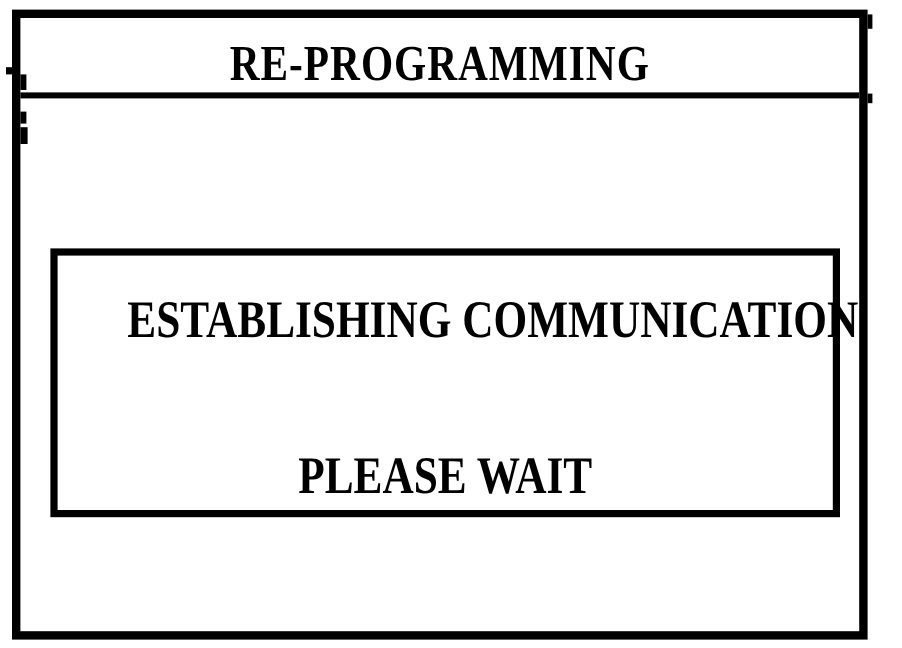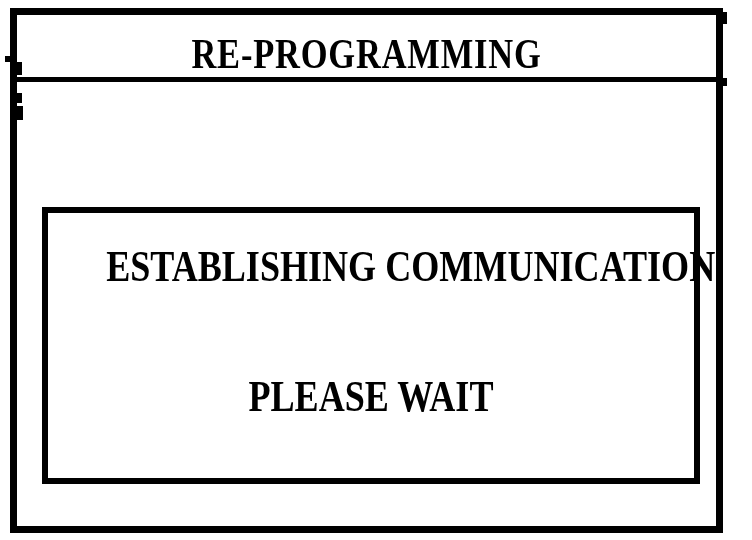--- a/index.html
+++ b/index.html
@@ -48,21 +48,21 @@
     white-space: nowrap;
     transform: scaleX(0.82);
     transform-origin: center bottom;
     padding-bottom: 2px;
   }
   .message-box {
     position: absolute;
     left: 42px;
     top: 207px;
     width: 658px;
-    height: 277px;
+    height: 224px;
     border: 6px solid var(--fg);
     background: var(--bg);
   }
   .msg {
     position: absolute;
     left: 0;
     width: 100%;
     text-align: center;
     font-size: 44px;
     font-weight: bold;

